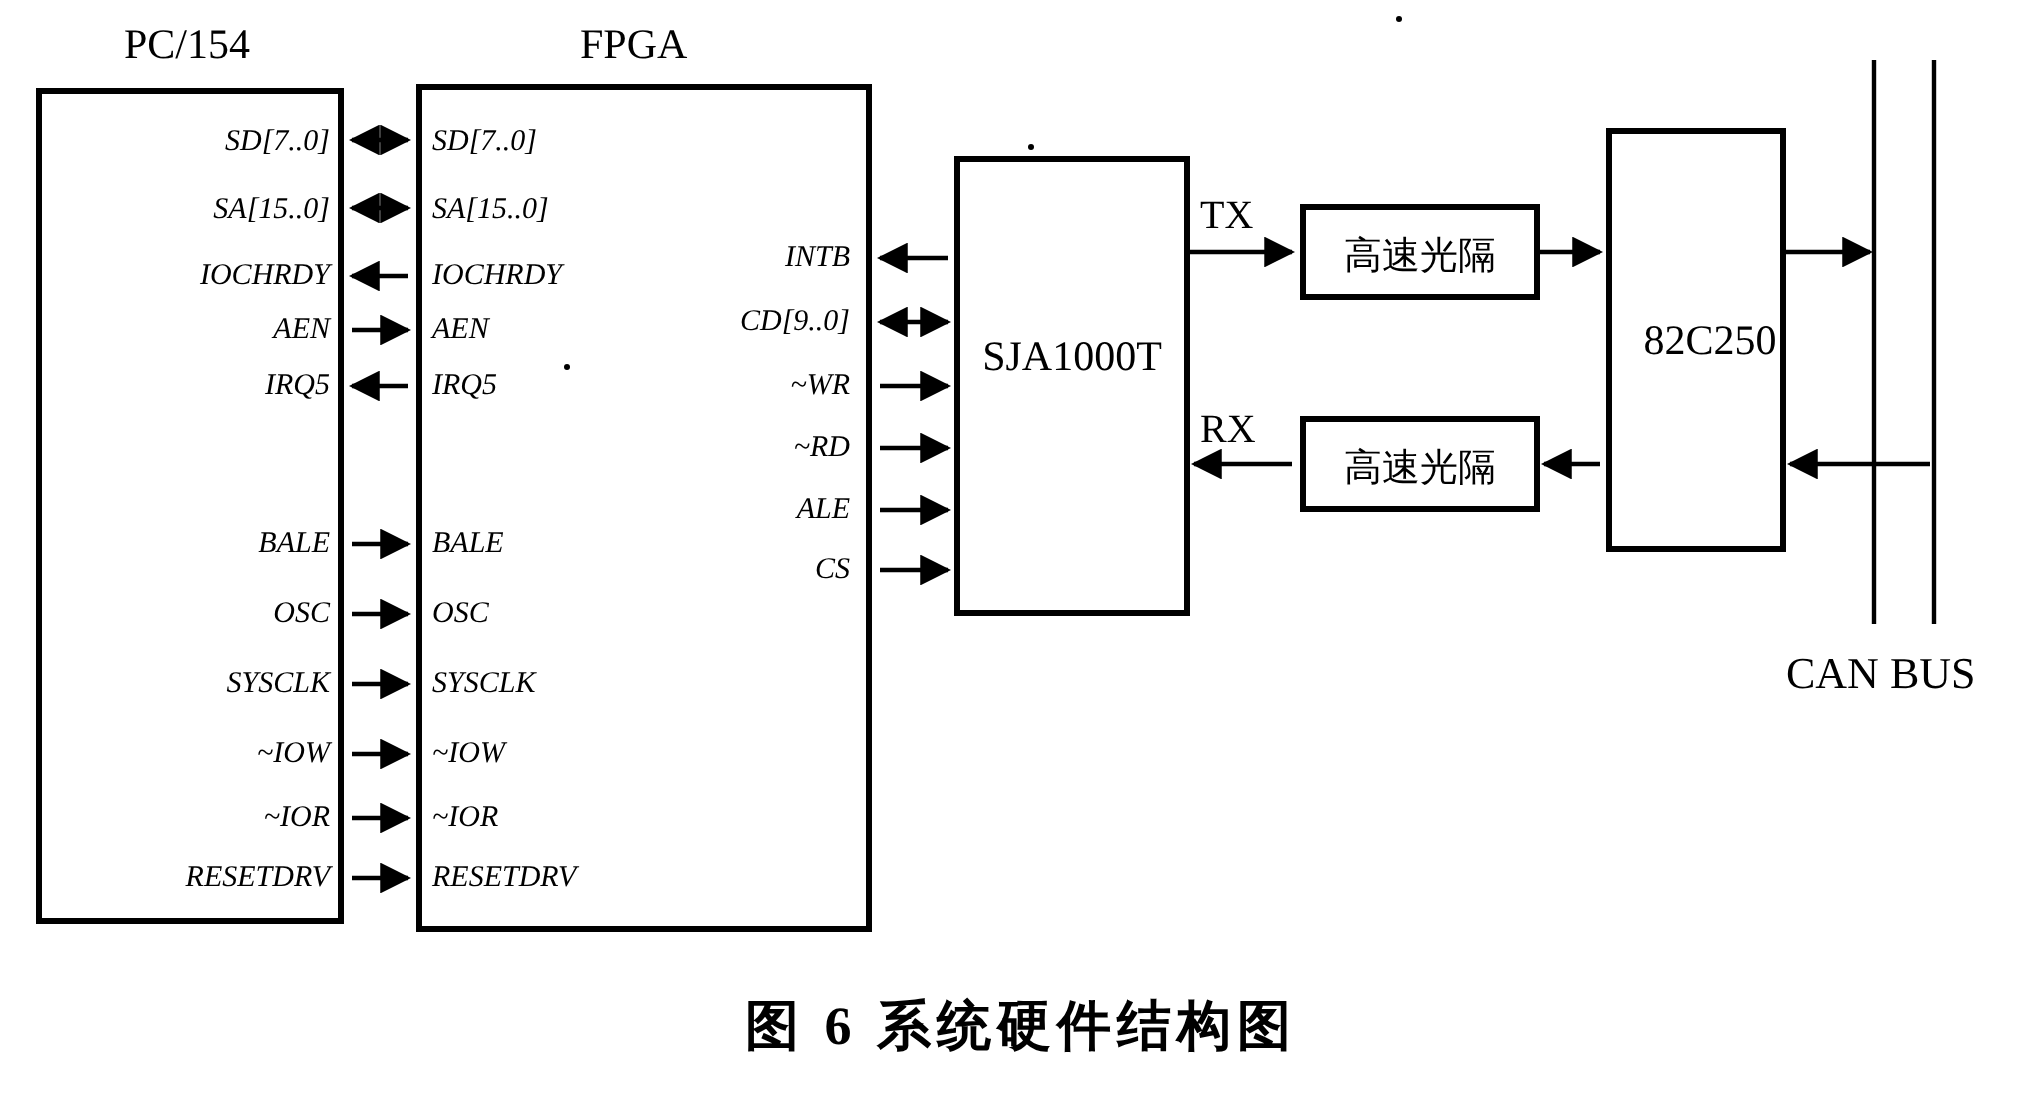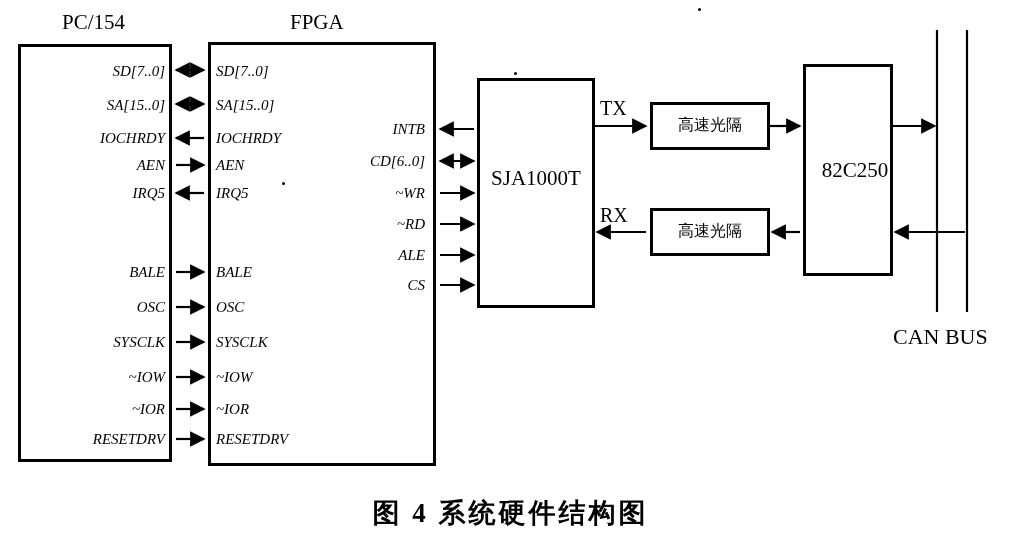--- a/index.html
+++ b/index.html
@@ -49,21 +49,21 @@
     position:absolute;
     left:0;right:0;
     text-align:center;
     font-size:27px;
     font-weight:bold;
     letter-spacing:3px;
     font-family:"Liberation Serif", serif;
   }
   svg.arrowlayer{position:absolute;left:0;top:0;width:1021px;height:554px;pointer-events:none;}
   .dot{position:absolute;width:3px;height:3px;background:#000;border-radius:50%;}
-  .cn{font-family:"DejaVu Sans", sans-serif;font-size:16px;}
+  .cn{font-family:"DejaVu Sans", sans-serif;font-size:19px;}
 </style>
 </head>
 <body>
 
 <div id="canvas">
 
   <div class="title-lbl" style="left:62px;top:12px;">PC/154</div>
   <div class="title-lbl" style="left:290px;top:12px;">FPGA</div>
 
   <div class="box" style="left:18px;top:44px;width:154px;height:418px;"></div>
@@ -96,21 +96,21 @@
   <div class="pin" style="left:216px;top:156px;">AEN</div>
   <div class="pin" style="left:216px;top:184px;">IRQ5</div>
   <div class="pin" style="left:216px;top:263px;">BALE</div>
   <div class="pin" style="left:216px;top:298px;">OSC</div>
   <div class="pin" style="left:216px;top:333px;">SYSCLK</div>
   <div class="pin" style="left:216px;top:368px;">~IOW</div>
   <div class="pin" style="left:216px;top:400px;">~IOR</div>
   <div class="pin" style="left:216px;top:430px;">RESETDRV</div>
 
   <div class="pin right" style="left:275px;top:120px;width:150px;">INTB</div>
-  <div class="pin right" style="left:275px;top:152px;width:150px;">CD[6..0]</div>
+  <div class="pin right" style="left:275px;top:152px;width:150px;">CD[9..0]</div>
   <div class="pin right" style="left:275px;top:184px;width:150px;">~WR</div>
   <div class="pin right" style="left:275px;top:246px;width:150px;">ALE</div>
   <div class="pin right" style="left:275px;top:215px;width:150px;">~RD</div>
   <div class="pin right" style="left:275px;top:276px;width:150px;">CS</div>
 
   <div class="lbl" style="left:600px;top:99px;font-size:20px;">TX</div>
   <div class="lbl" style="left:600px;top:206px;font-size:20px;">RX</div>
 
   <div class="lbl" style="left:893px;top:327px;font-size:22px;">CAN BUS</div>
 
@@ -163,14 +163,14 @@
       <line x1="800" y1="232" x2="772" y2="232" marker-end="url(#arr)"></line>
 
       <line x1="893" y1="126" x2="935" y2="126" marker-end="url(#arr)"></line>
       <line x1="965" y1="232" x2="895" y2="232" marker-end="url(#arr)"></line>
 
       <line x1="937" y1="30" x2="937" y2="312"></line>
       <line x1="967" y1="30" x2="967" y2="312"></line>
     </g>
   </svg>
 
-  <div class="caption" style="top:495px;">图 4   系统硬件结构图</div>
+  <div class="caption" style="top:495px;">图 6   系统硬件结构图</div>
 </div>
 
 </body></html>

